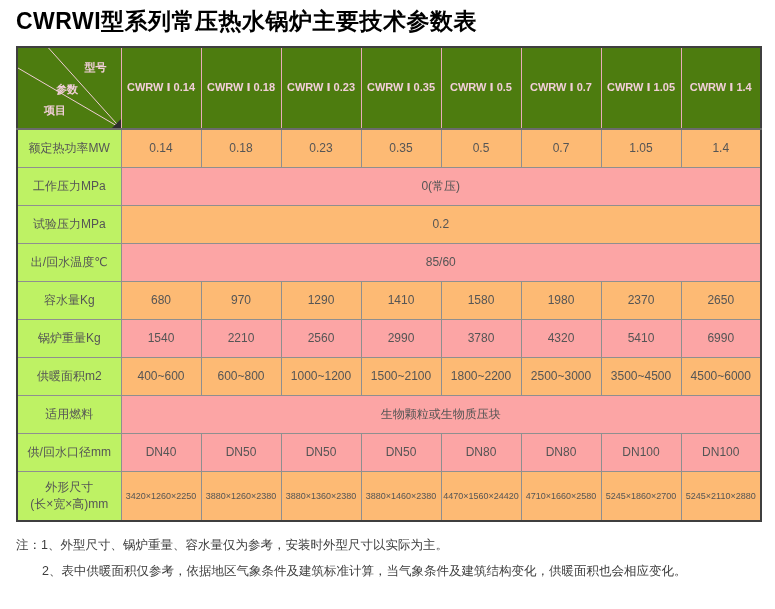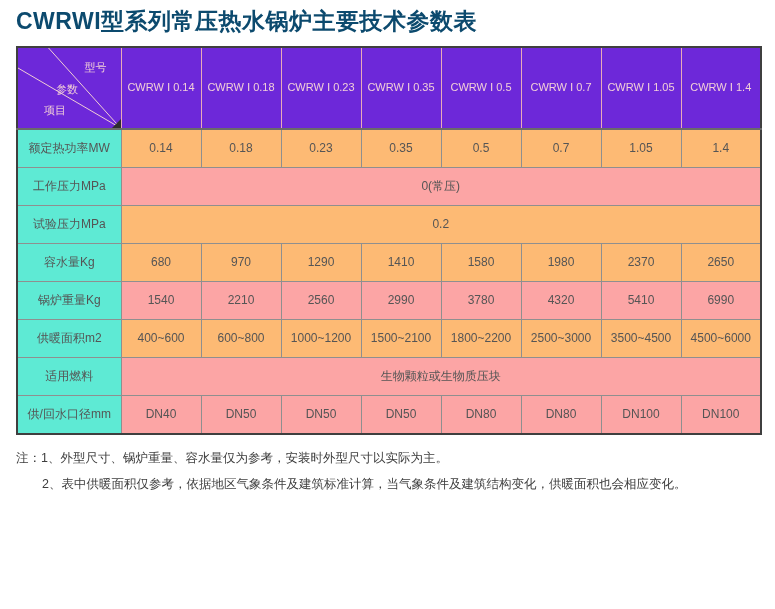--- a/index.html
+++ b/index.html
@@ -3,31 +3,31 @@
 <meta charset="utf-8">
 <style>
   html,body{margin:0;padding:0;background:#ffffff;}
   body{
     width:775px;height:609px;
     font-family:"Liberation Sans","DejaVu Sans",sans-serif;
     color:#555;overflow:hidden;position:relative;
   }
   .page{padding:4px 15px 0 16px;}
   .title{
-    color:#0c4a6e;font-size:23px;font-weight:bold;
+    color:#000000;font-size:23px;font-weight:bold;
     letter-spacing:0.5px;margin:3px 0 9px 0;line-height:1.3;
   }
   table.params{
     border-collapse:collapse;table-layout:fixed;
     width:744px;border:2px solid #3f3f3f;
   }
   col.lblcol{width:104px;}
   col.datacol{width:80px;}
   thead th{
-    background:#6d28d9;color:#f2cfd8;font-weight:normal;
+    background:#4d7c0f;color:#f2cfd8;font-weight:bold;
     font-size:11px;height:80px;padding:0;
     border:1px solid #e9aab8;
     border-bottom:2px solid #6a6a6a;
     text-align:center;
   }
   
   th.corner{position:relative;padding:0;}
   .corner-box{position:absolute;inset:0;}
   .corner-box svg{position:absolute;inset:0;width:100%;height:100%;}
   .corner-t{position:absolute;font-size:11px;color:#f2cfd8;}
@@ -35,21 +35,21 @@
   .corner-t.param{top:34px;left:38px;}
   .corner-t.item{bottom:10px;left:26px;}
   .corner-arrow{
     position:absolute;right:0;bottom:0;width:0;height:0;
     border-left:9px solid transparent;border-bottom:9px solid #2e2e2e;
   }
   tbody td{
     border:1px solid #8f8f8f;text-align:center;vertical-align:middle;
     font-size:12px;color:#555;height:37px;padding:0 2px;
   }
-  td.lbl{background:#5eead4;}
+  td.lbl{background:#bef264;}
   tr.pink td.val{background:#fdba74;}
   tr.white td.val{background:#fca5a5;text-align:center;}
   tr.dim td{height:48px;}
   tr.dim td.val{font-size:9px;letter-spacing:0;padding:0 1px;}
   .lbl-line2{display:block;font-size:12px;}
   .notes{margin-top:11px;font-size:12.5px;color:#3d3d3d;line-height:2.05;}
   .note2{padding-left:26px;}
 </style>
 </head>
 <body>
@@ -107,20 +107,24 @@
         <td class="val">1.4</td>
       </tr>
       <tr class="white">
         <td class="lbl">工作压力MPa</td>
         <td class="val" colspan="8">0(常压)</td>
       </tr>
       <tr class="pink">
         <td class="lbl">试验压力MPa</td>
         <td class="val" colspan="8">0.2</td>
       </tr>
+      <tr class="white">
+        <td class="lbl">出/回水温度℃</td>
+        <td class="val" colspan="8">85/60</td>
+      </tr>
       <tr class="pink">
         <td class="lbl">容水量Kg</td>
         <td class="val">680</td>
         <td class="val">970</td>
         <td class="val">1290</td>
         <td class="val">1410</td>
         <td class="val">1580</td>
         <td class="val">1980</td>
         <td class="val">2370</td>
         <td class="val">2650</td>
@@ -155,20 +159,34 @@
         <td class="lbl">供/回水口径mm</td>
         <td class="val">DN40</td>
         <td class="val">DN50</td>
         <td class="val">DN50</td>
         <td class="val">DN50</td>
         <td class="val">DN80</td>
         <td class="val">DN80</td>
         <td class="val">DN100</td>
         <td class="val">DN100</td>
       </tr>
+      <tr class="pink dim">
+        <td class="lbl">
+          <span>外形尺寸</span>
+          <span class="lbl-line2">(长×宽×高)mm</span>
+        </td>
+        <td class="val">3420×1260×2250</td>
+        <td class="val">3880×1260×2380</td>
+        <td class="val">3880×1360×2380</td>
+        <td class="val">3880×1460×2380</td>
+        <td class="val">4470×1560×24420</td>
+        <td class="val">4710×1660×2580</td>
+        <td class="val">5245×1860×2700</td>
+        <td class="val">5245×2110×2880</td>
+      </tr>
     </tbody>
   </table>
 
   <div class="notes">
     <div class="note1">注：1、外型尺寸、锅炉重量、容水量仅为参考，安装时外型尺寸以实际为主。</div>
     <div class="note2">2、表中供暖面积仅参考，依据地区气象条件及建筑标准计算，当气象条件及建筑结构变化，供暖面积也会相应变化。</div>
   </div>
 
 </div>
 

